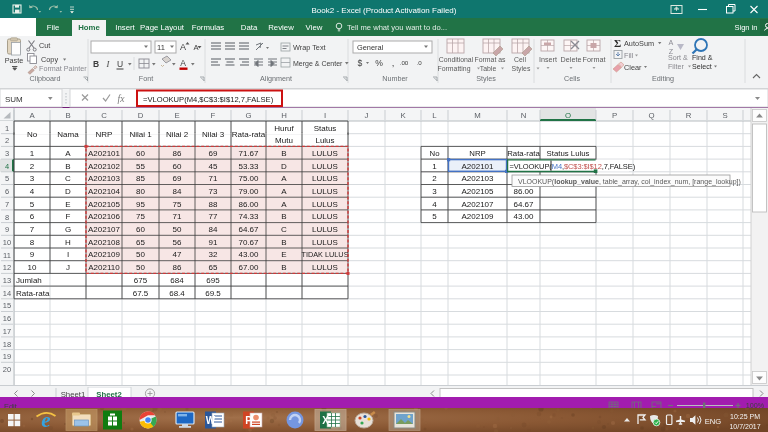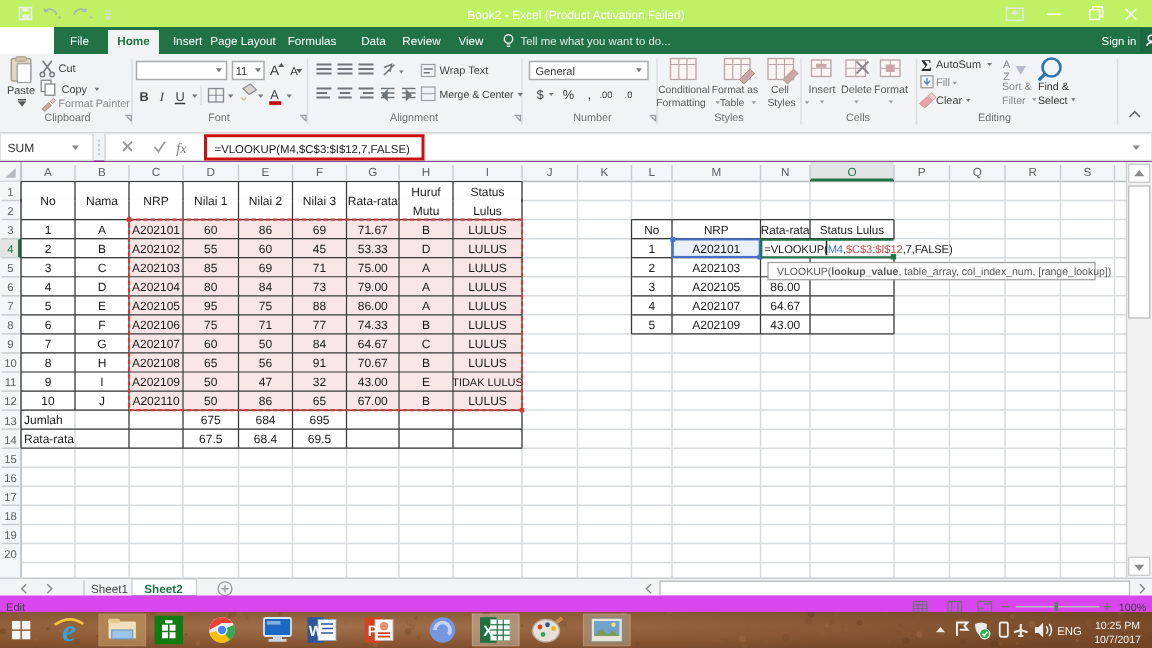--- a/index.html
+++ b/index.html
@@ -1,20 +1,20 @@
 <!DOCTYPE html>
 <html><head><meta charset="utf-8"><style>
 * { margin:0; padding:0; box-sizing:border-box; }
 html,body { width:768px; height:432px; overflow:hidden; font-family:"Liberation Sans", sans-serif; }
 .abs { position:absolute; }
 #page { position:relative; width:768px; height:432px; background:#fff; }
 </style></head><body>
 <div id="page">
 
-<div class="abs" style="left:0;top:0;width:768px;height:18px;background:#bef264;padding-left:48px;">
+<div class="abs" style="left:0;top:0;width:768px;height:18px;background:#0f766e;padding-left:48px;">
   <svg class="abs" style="left:0;top:0" width="768" height="18">
     <rect x="13" y="5" width="8" height="8" fill="none" stroke="#e8f0ea" stroke-width="1.1"></rect>
     <rect x="15" y="5" width="4" height="2.6" fill="#e8f0ea"></rect>
     <rect x="15" y="9.6" width="4.5" height="3.4" fill="#e8f0ea"></rect>
     <path d="M 29.5 7.5 q 3.5 -3 7 0 q 1 1 1 2.5" stroke="#9dbfa9" stroke-width="1.2" fill="none"></path>
         <path d="M 29 5 l 0.7 3.3 l 3.3 -0.6 Z" fill="#9dbfa9"></path>
     <path d="M 38.5 11 l 2.6 0 l -1.3 1.7 Z" fill="#9dbfa9"></path>
     <path d="M 57.5 7.5 q -3.5 -3 -7 0 q -1 1 -1 2.5" stroke="#9dbfa9" stroke-width="1.2" fill="none"></path>
         <path d="M 58 5 l -0.7 3.3 l -3.3 -0.6 Z" fill="#9dbfa9"></path>
     <path d="M 59.5 11 l 2.6 0 l -1.3 1.7 Z" fill="#9dbfa9"></path>
@@ -575,21 +575,21 @@
     <rect x="88" y="11" width="43" height="2" fill="#217346"></rect>
     <text x="109" y="9.5" font-size="7.8" fill="#217346" font-weight="bold" text-anchor="middle" font-family="Liberation Sans, sans-serif">Sheet2</text>
     <circle cx="150" cy="6.5" r="4.6" fill="none" stroke="#9a9a9a" stroke-width="0.9"></circle>
     <path d="M 150 4 v 5 M 147.5 6.5 h 5" stroke="#9a9a9a" stroke-width="0.9"></path>
     <path d="M 434 3.5 l -3 3 l 3 3" stroke="#8a8a8a" stroke-width="1" fill="none"></path>
     <rect x="440" y="1.5" width="313" height="10" fill="#ffffff" stroke="#bdbdbd" stroke-width="0.9"></rect>
     <path d="M 760 3.5 l 3 3 l -3 3" stroke="#8a8a8a" stroke-width="1" fill="none"></path>
   </svg>
 </div>
 
-<div class="abs" style="left:0;top:397px;width:768px;height:11px;background:#d946ef;">
+<div class="abs" style="left:0;top:397px;width:768px;height:11px;background:#a21caf;">
   <svg width="768" height="11">
     <text x="4" y="8.5" font-size="7.4" fill="#3f3f3f" font-family="Liberation Sans, sans-serif">Edit</text>
     <g stroke="#6f7377" stroke-width="0.8" fill="none">
       <rect x="609" y="2" width="9" height="7"></rect>
           <line x1="612" y1="2" x2="612" y2="9"></line>
           <line x1="615" y1="2" x2="615" y2="9"></line>
           <line x1="609" y1="4.3" x2="618" y2="4.3"></line>
           <line x1="609" y1="6.6" x2="618" y2="6.6"></line>
       <rect x="632" y="2" width="9" height="7"></rect>
           <line x1="634.5" y1="2" x2="634.5" y2="9"></line>

